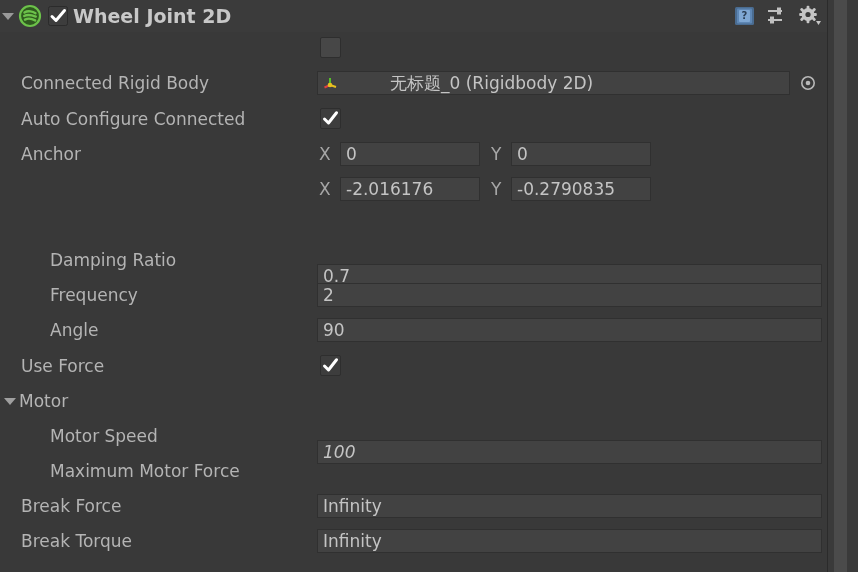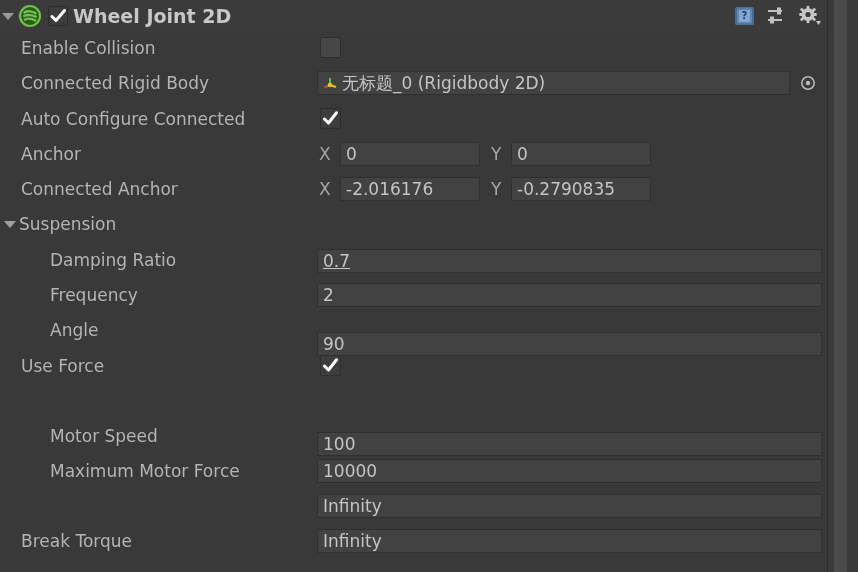--- a/index.html
+++ b/index.html
@@ -260,29 +260,28 @@
             <rect x="2.8" y="12" width="2.8" height="4" rx="1" transform="rotate(45 4.2 14)"></rect>
           </g>
           <circle cx="10" cy="9.5" r="2.6" fill="#3b3b3b"></circle>
           <path d="M18 16 L23 16 L20.5 20 Z" fill="#c6c6c6"></path>
         </svg>
       </span>
     </div>
   </div>
 
   <div class="row" style="top:32px;">
-    <span class="lbl">Enable Collision</span>
     <span class="cbox" style="top:5px;">
       <svg width="19" height="19" viewBox="0 0 19 19"></svg>
     </span>
   </div>
 
   <div class="row" style="top:67px;">
     <span class="lbl">Connected Rigid Body</span>
-    <span class="field objref" style="top:4px;">
+    <span class="field objref" style="top:4px;gap:48px;">
       <span class="objref-icon">
         <svg width="18" height="18" viewBox="0 0 18 18">
           <line x1="9" y1="11" x2="9" y2="4" stroke="#57c02a" stroke-width="2"></line>
           <line x1="9" y1="11" x2="3.5" y2="13.5" stroke="#e04040" stroke-width="2"></line>
           <line x1="9" y1="11" x2="15" y2="13" stroke="#e8c020" stroke-width="2"></line>
           <circle cx="9" cy="11" r="2.3" fill="#e8c020"></circle>
         </svg>
       </span>
       <span class="objref-text">无标题_0 (Rigidbody 2D)</span>
     </span>
@@ -305,68 +304,67 @@
 
   <div class="row" style="top:138px;">
     <span class="lbl">Anchor</span>
     <span class="axis-lbl axis-x" style="top:4px;">X</span>
     <span class="field num numx" style="top:4px;">0</span>
     <span class="axis-lbl axis-y" style="top:4px;">Y</span>
     <span class="field num numy" style="top:4px;">0</span>
   </div>
 
   <div class="row" style="top:173px;">
-    <span class="lbl">Connected Anchor</span>
     <span class="axis-lbl axis-x" style="top:4px;">X</span>
     <span class="field num numx" style="top:4px;">-2.016176</span>
     <span class="axis-lbl axis-y" style="top:4px;">Y</span>
     <span class="field num numy" style="top:4px;">-0.2790835</span>
   </div>
 
-  <div class="sect-head" style="top:208px;">
-    <span class="sect-tri"></span>
-    <span class="sect-label">Suspension</span>
-  </div>
 
   <div class="row" style="top:244px;text-align:center;">
     <span class="lbl indent">Damping Ratio</span>
-    <span class="field wide" style="top:5px;text-decoration:underline;">0.7</span>
+    <span class="field wide" style="top:20px;text-decoration:underline;">0.7</span>
   </div>
 
   <div class="row" style="top:279px;">
     <span class="lbl indent">Frequency</span>
     <span class="field wide" style="top:4px;">2</span>
   </div>
 
   <div class="row" style="top:314px;">
     <span class="lbl indent">Angle</span>
-    <span class="field wide" style="top:18px;">90</span>
+    <span class="field wide" style="top:4px;">90</span>
   </div>
 
   <div class="row" style="top:350px;">
     <span class="lbl">Use Force</span>
     <span class="cbox on" style="top:5px;">
       <svg width="19" height="19" viewBox="0 0 19 19">
         <path d="M3.5 10 L7.5 14 L15.5 3.8" stroke="#ffffff" stroke-width="3" fill="none" stroke-linecap="round" stroke-linejoin="round"></path>
       </svg>
     </span>
   </div>
 
+  <div class="sect-head" style="top:385px;">
+    <span class="sect-tri"></span>
+    <span class="sect-label">Motor</span>
+  </div>
 
   <div class="row" style="top:420px;">
     <span class="lbl indent">Motor Speed</span>
-    <span class="field wide" style="top:12px;">100</span>
+    <span class="field wide" style="top:20px;font-style:italic;">100</span>
   </div>
 
   <div class="row" style="top:455px;">
     <span class="lbl indent">Maximum Motor Force</span>
-    <span class="field wide" style="top:4px;">10000</span>
   </div>
 
   <div class="row" style="top:490px;">
+    <span class="lbl">Break Force</span>
     <span class="field wide" style="top:4px;">Infinity</span>
   </div>
 
   <div class="row" style="top:525px;">
     <span class="lbl">Break Torque</span>
     <span class="field wide" style="top:4px;">Infinity</span>
   </div>
 
   <div class="scroll-track">
     <div class="scroll-thumb"></div>

